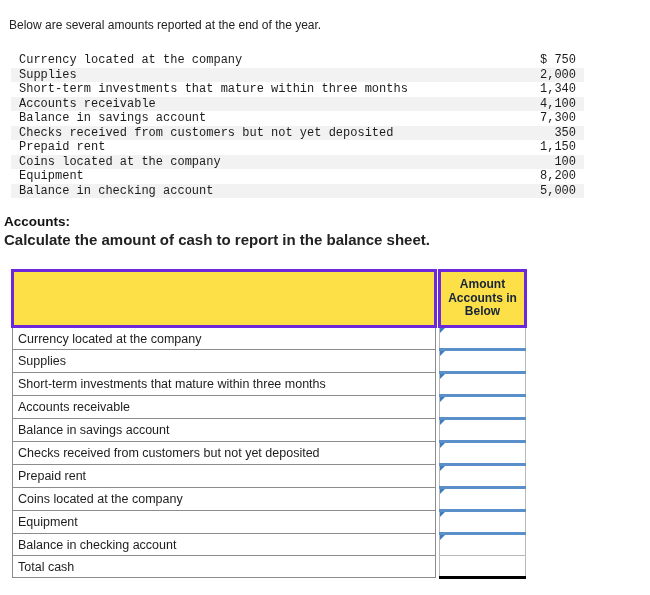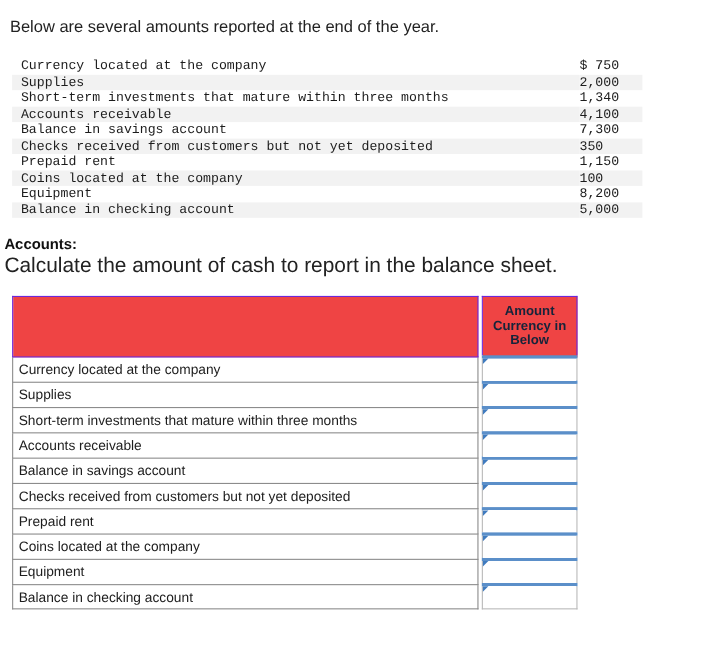--- a/index.html
+++ b/index.html
@@ -14,21 +14,21 @@
     font-family: "Liberation Sans", sans-serif;
     color: #1a1a1a;
     overflow: hidden;
   }
 
   
   .intro {
     position: absolute;
     left: 9px;
     top: 16px;
-    font-size: 15px;
+    font-size: 12px;
     line-height: 18px;
     color: #222222;
     white-space: nowrap;
   }
 
   
   .data-table {
     position: absolute;
     left: 11px;
     top: 53px;
@@ -39,63 +39,64 @@
   }
   .data-table tr { height: 14.5px; }
   .data-table tr.alt { background: #f2f2f2; }
   .data-table td {
     padding: 0 0 0 8px;
     white-space: nowrap;
     color: #1c1c1c;
     line-height: 14.5px;
   }
   .data-table td.amt {
-    text-align: left;
+    text-align: right;
     padding: 0 8px 0 0;
     white-space: pre;
   }
 
   
   .required-label {
     position: absolute;
     left: 4px;
     top: 214px;
     font-size: 13.5px;
     font-weight: bold;
     color: #111111;
   }
   .required-text {
     position: absolute;
     left: 4px;
     top: 231px;
-    font-size: 19px;
+    font-size: 15px;
     color: #222222;
     white-space: nowrap;
+    font-weight: bold;
   }
 
   
   .answer-wrap {
     position: absolute;
     left: 11px;
     top: 269px;
     width: 509px;
   }
   .answer-table {
     border-collapse: collapse;
     width: 509px;
     table-layout: fixed;
     font-size: 12.5px;
   }
   .answer-table col.c-label { width: 423px; }
   .answer-table col.c-amt   { width: 86px; }
 
   .answer-table th.hd-blank,
   .answer-table th.hd-amt {
-    background: #ef4444;
-    border: 1px solid #6d28d9;
+    background: #fde047;
+    border: 3px solid #6d28d9;
     height: 49px;
     padding: 0;
   }
   .answer-table th.hd-amt {
     color: #16243a;
     font-weight: bold;
     font-size: 12px;
     line-height: 13.5px;
     text-align: center;
     padding: 2px 4px;
@@ -209,21 +210,21 @@
       <col class="c-label">
       <col class="c-gap">
       <col class="c-amt">
     </colgroup>
     <thead>
       <tr>
         <th class="hd-blank"></th>
         <th class="gap"></th>
         <th class="hd-amt">
           <span class="hl">Amount</span>
-          <span class="hl">Currency in</span>
+          <span class="hl">Accounts in</span>
           <span class="hl">Below</span>
         </th>
       </tr>
     </thead>
     <tbody>
       <tr>
         <td class="lbl">Currency located at the company</td>
         <td class="gap"></td>
         <td class="cell">
             <span class="marker"></span>
@@ -284,16 +285,21 @@
         <td class="cell">
             <span class="marker"></span>
           </td>
       </tr>
       <tr>
         <td class="lbl">Balance in checking account</td>
         <td class="gap"></td>
         <td class="cell">
             <span class="marker"></span>
           </td>
+      </tr>
+      <tr>
+        <td class="lbl">Total cash</td>
+        <td class="gap"></td>
+        <td class="cell-total"></td>
       </tr>
     </tbody>
   </table>
 </div>
 
 </body></html>

